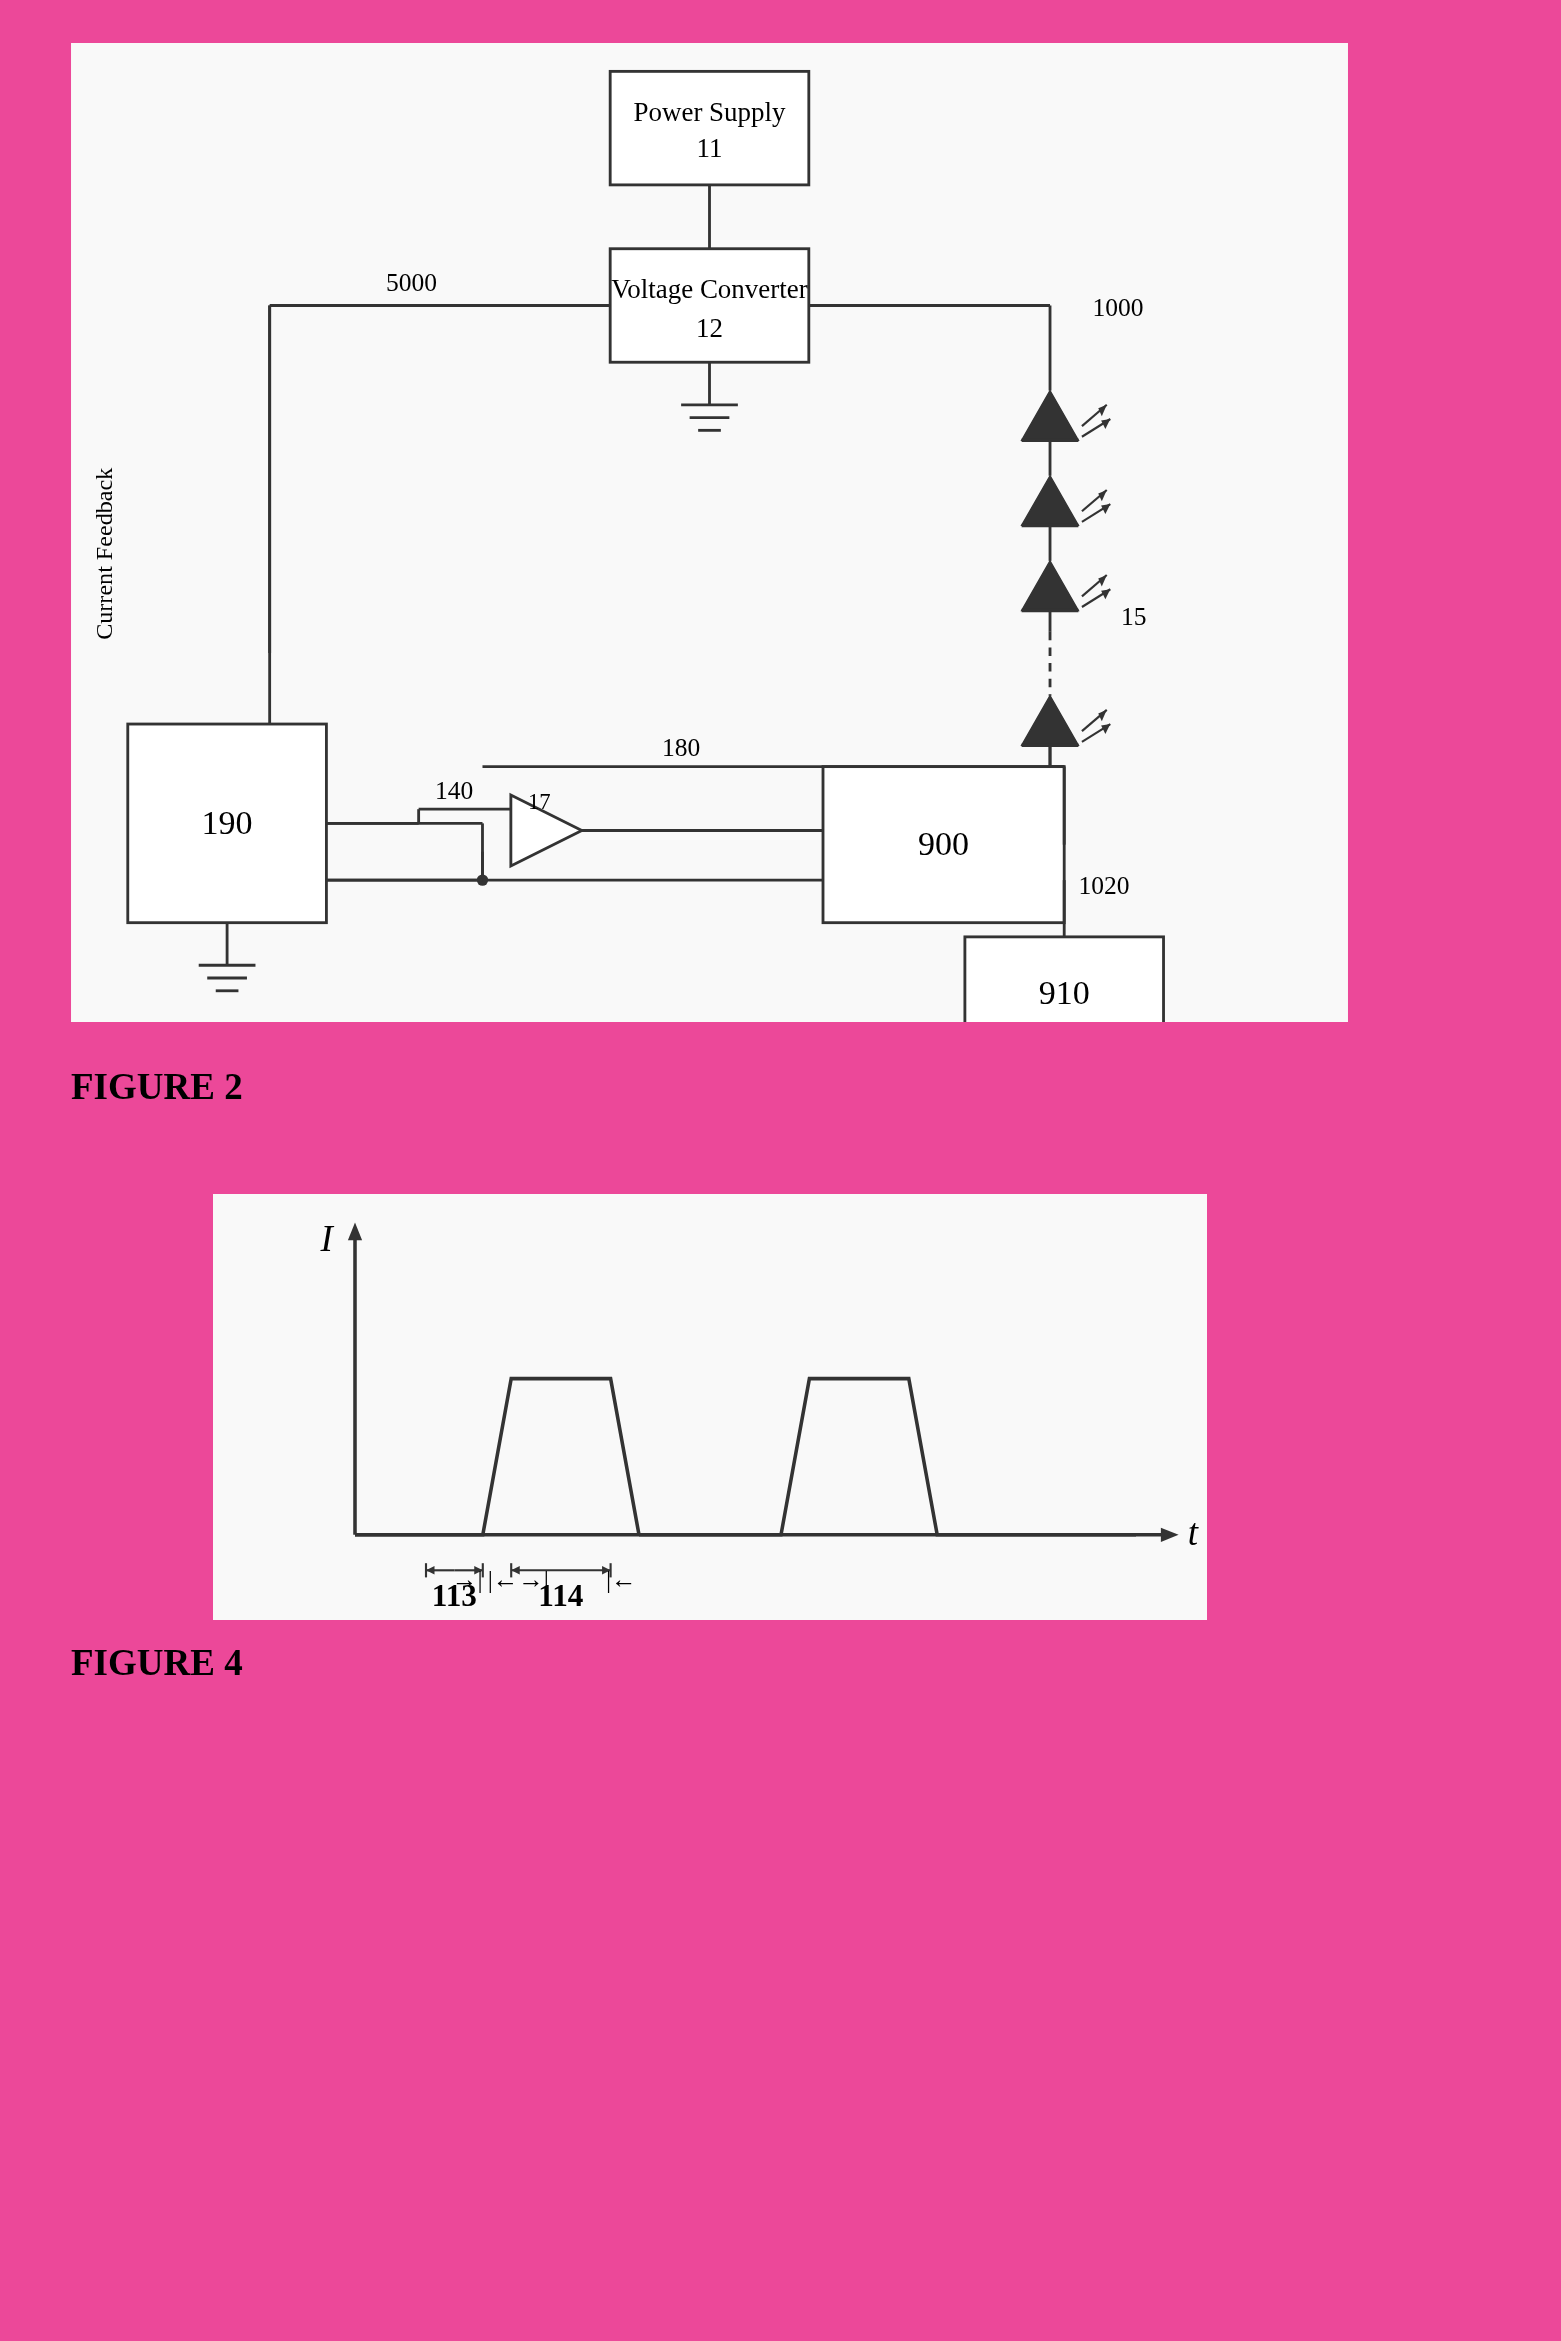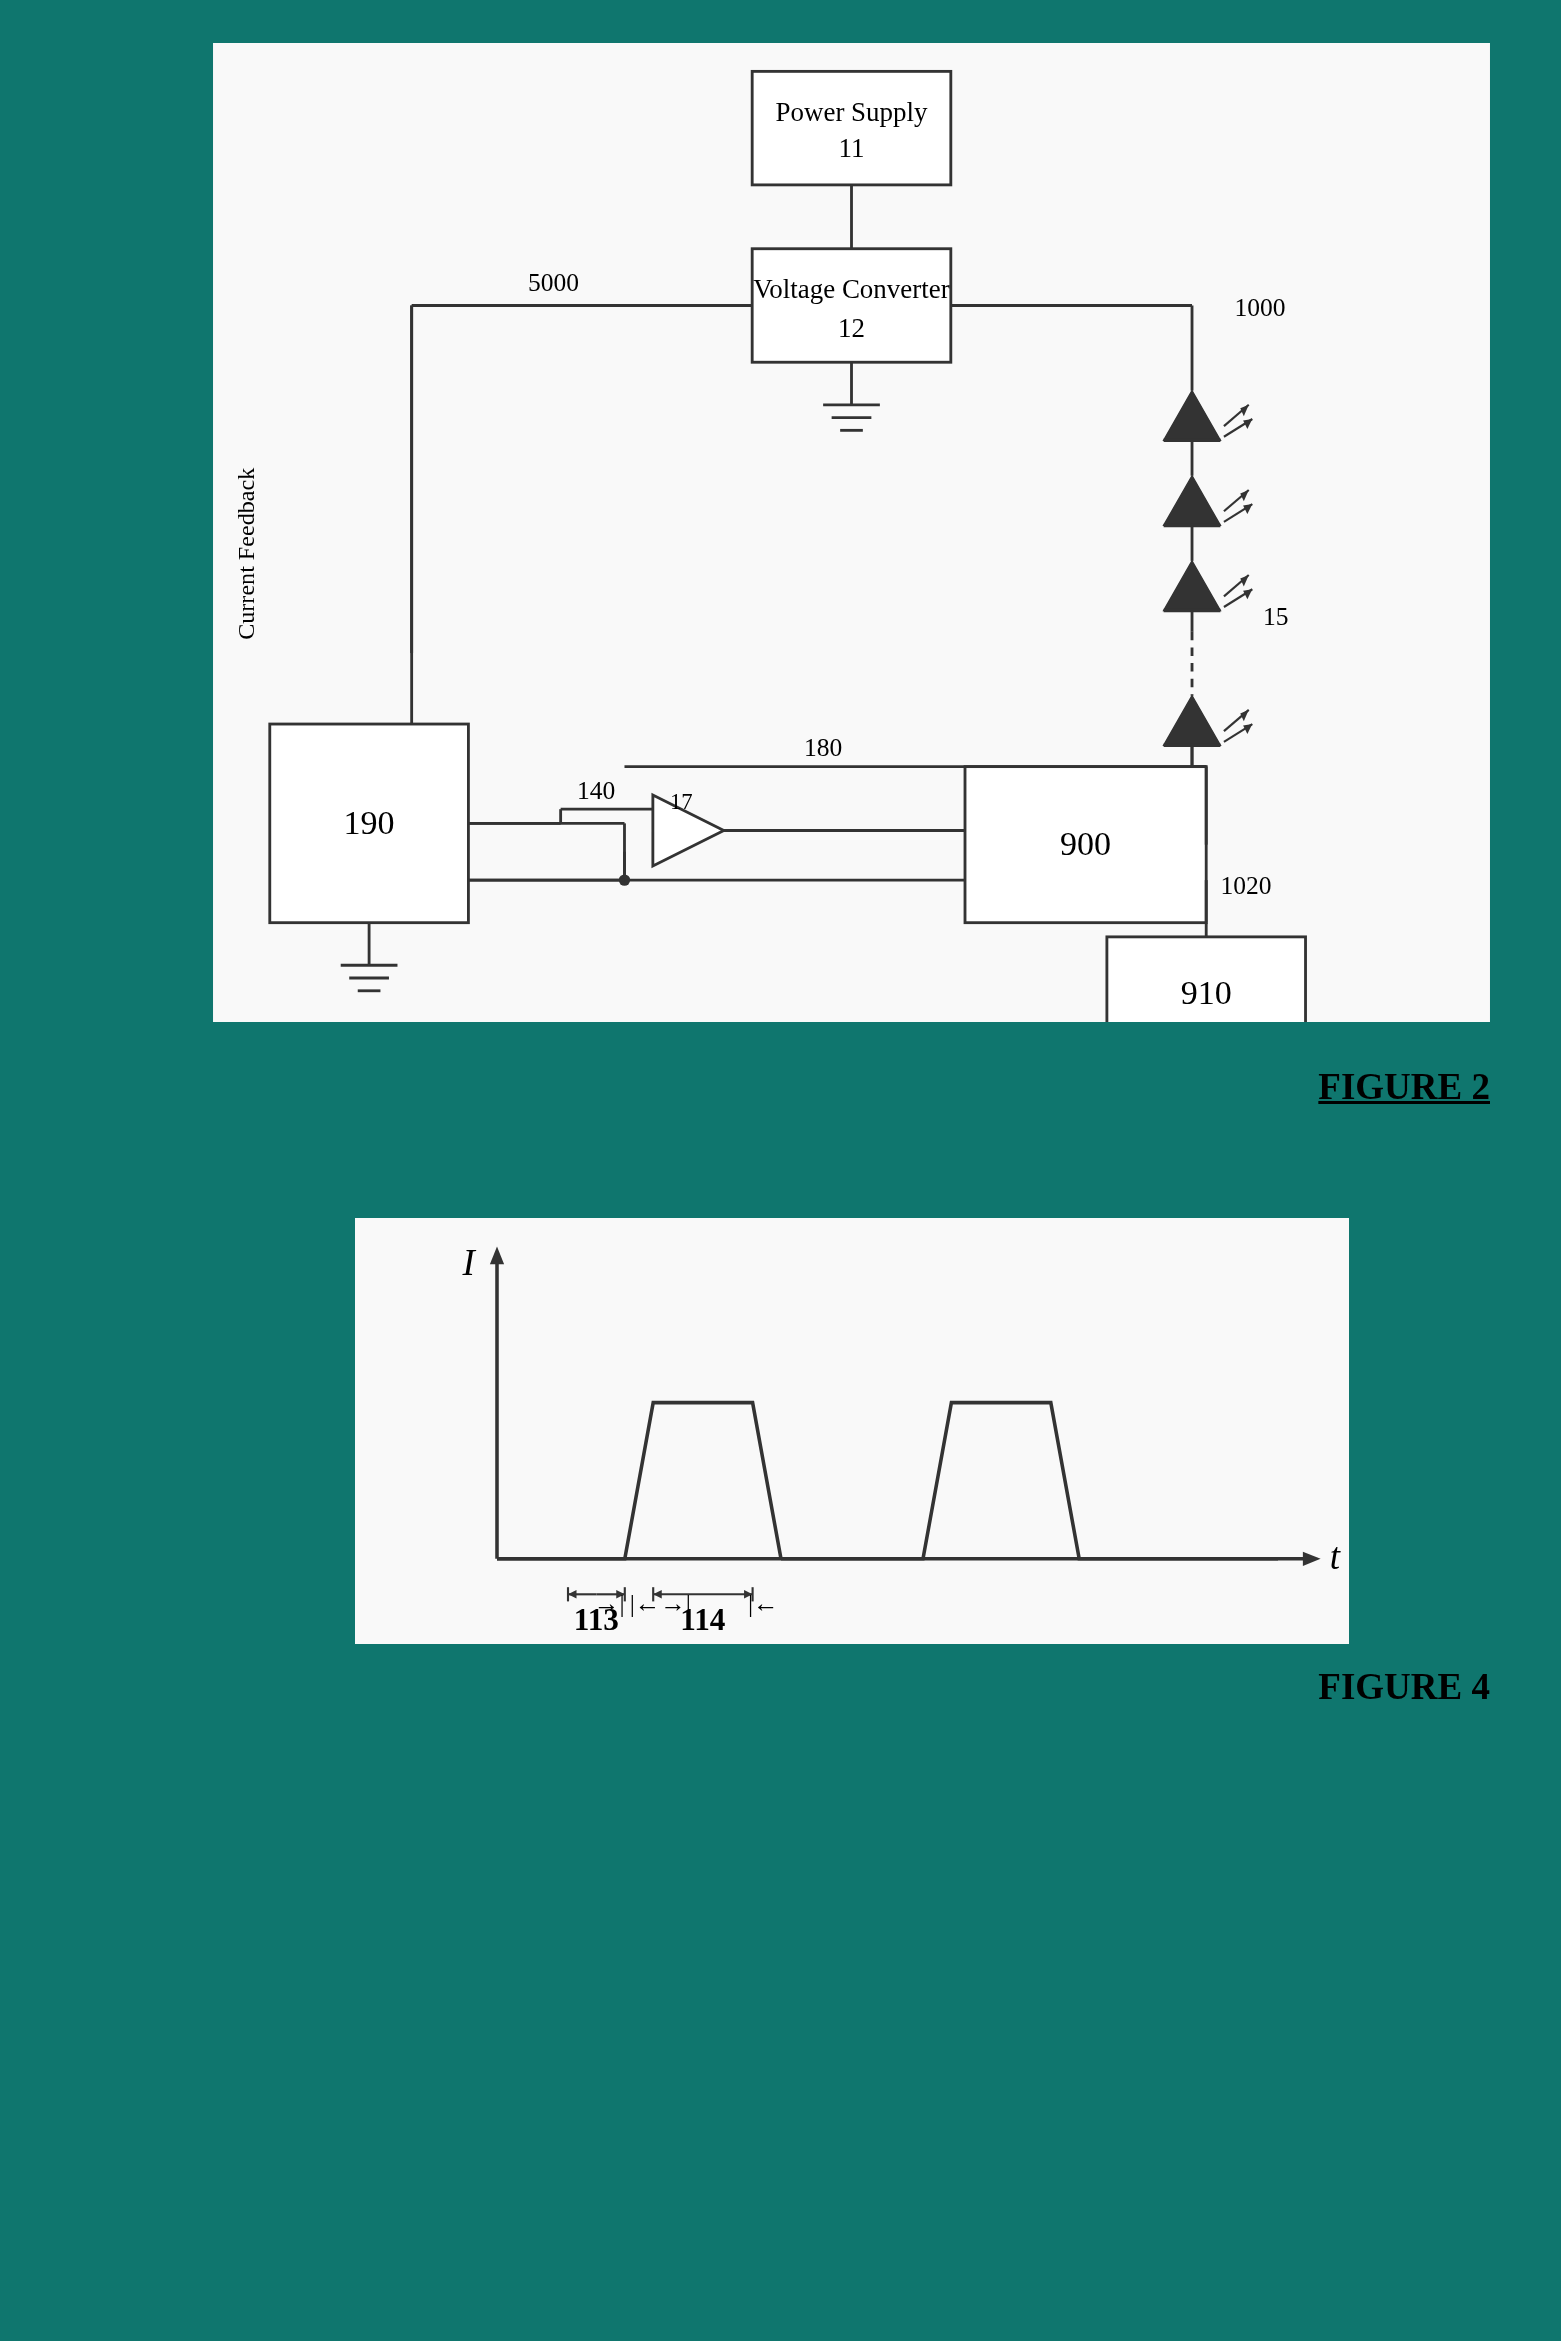--- a/index.html
+++ b/index.html
@@ -9,41 +9,40 @@
       width: 1561px;
       min-height: 2342px;
       display: flex;
       flex-direction: column;
       align-items: center;
     }
 
     .page {
       width: 1561px;
       min-height: 2342px;
-      background: #0f766e;
+      background: #ec4899;
       display: flex;
       flex-direction: column;
-      align-items: flex-end;
+      align-items: flex-start;
       padding: 43px 71px;
     }
 
     
     .figure2-container {
       width: 1277px;
       position: relative;
       height: 994px;
       margin-bottom: 28px;
     }
 
     .figure2-label {
       text-align: center;
       font-size: 37px;
       font-weight: bold;
-      margin-bottom: 67px;
-      text-decoration: underline;
+      margin-bottom: 43px;
     }
 
     .circuit-svg {
       width: 1277px;
       height: 979px;
     }
 
     
     .figure3-container {
       width: 1277px;

